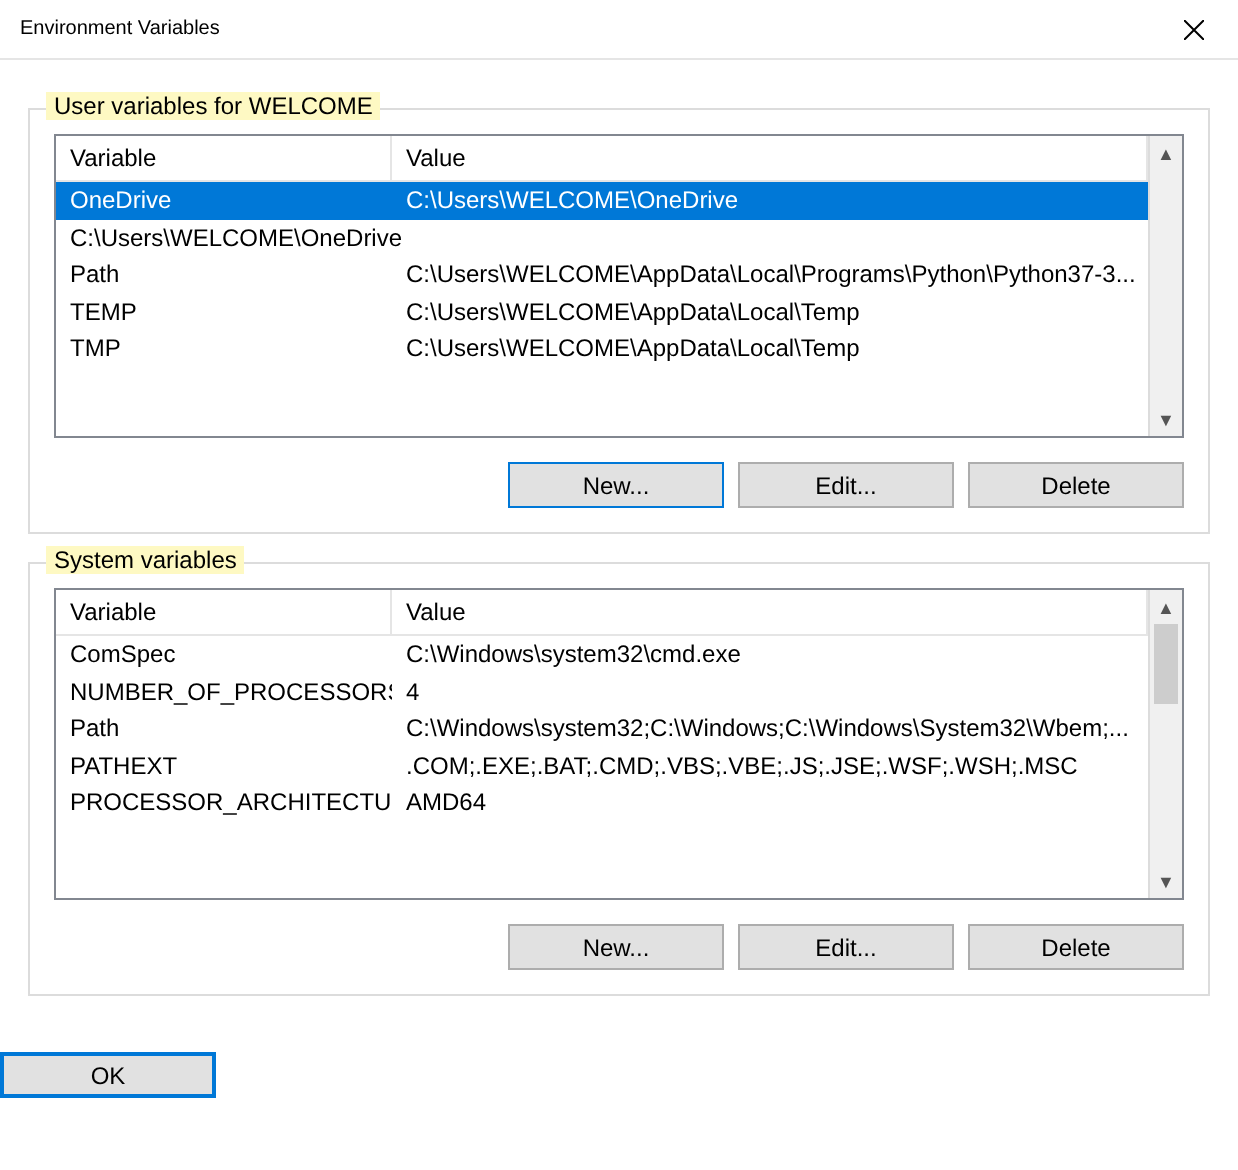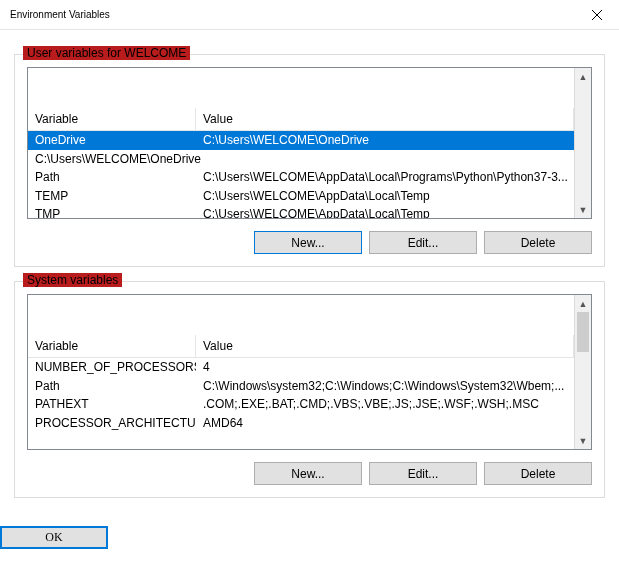--- a/index.html
+++ b/index.html
@@ -36,21 +36,21 @@
   .groupbox {
     border: 1px solid #dcdcdc;
     margin-top: 14px;
     padding: 12px 12px 12px 12px;
     position: relative;
   }
   .group-label {
     position: absolute;
     top: -9px;
     left: 8px;
-    background: #b91c1c;
+    background: #fef9c3;
     padding: 0 4px;
     font-size: 12px;
   }
   .listbox {
     border: 1px solid #828790;
     background: #fff;
     height: 152px;
     position: relative;
   }
   .listbox.sys { height: 156px; }
@@ -71,21 +71,20 @@
   .scroll-thumb {
     flex: 0 0 40px;
     margin: 0 2px;
     background: #cdcdcd;
   }
   .scroll-track { flex: 1; }
   .list-inner {
     position: absolute;
     left: 0; right: 17px; top: 0; bottom: 0;
     overflow: hidden;
-    margin-top: 40px;
   }
   .list-header {
     display: flex;
     height: 23px;
     background: #fff;
     border-bottom: 1px solid #e5e5e5;
   }
   .list-header .col {
     padding: 4px 7px;
     border-right: 1px solid #e5e5e5;
@@ -134,21 +133,20 @@
   }
   .btn.grp-default {
     border: 1px solid #0078d7;
     background: #e1e1e1;
   }
   .footer {
     display: flex;
     justify-content: flex-start;
     gap: 7px;
     padding: 14px 26px 12px 0;
-    font-family: Liberation Serif, serif;
   }
 </style>
 </head>
 <body>
 
 <div class="titlebar">
   <div class="titlebar-title">Environment Variables</div>
   <div class="close-btn">
     <svg viewBox="0 0 10 10">
         <path d="M0 0 L10 10 M10 0 L0 10" stroke="#000" stroke-width="1" fill="none"></path>
@@ -204,20 +202,24 @@
   <div class="groupbox">
     <div class="group-label">System variables</div>
 
     <div class="listbox sys">
       <div class="list-inner">
         <div class="list-header">
           <div class="col col-var">Variable</div>
           <div class="col col-val">Value</div>
         </div>
         <div class="list-row">
+          <div class="cell col-var">ComSpec</div>
+          <div class="cell col-val">C:\Windows\system32\cmd.exe</div>
+        </div>
+        <div class="list-row">
           <div class="cell col-var">NUMBER_OF_PROCESSORS</div>
           <div class="cell col-val">4</div>
         </div>
         <div class="list-row">
           <div class="cell col-var">Path</div>
           <div class="cell col-val">C:\Windows\system32;C:\Windows;C:\Windows\System32\Wbem;...</div>
         </div>
         <div class="list-row">
           <div class="cell col-var">PATHEXT</div>
           <div class="cell col-val">.COM;.EXE;.BAT;.CMD;.VBS;.VBE;.JS;.JSE;.WSF;.WSH;.MSC</div>

